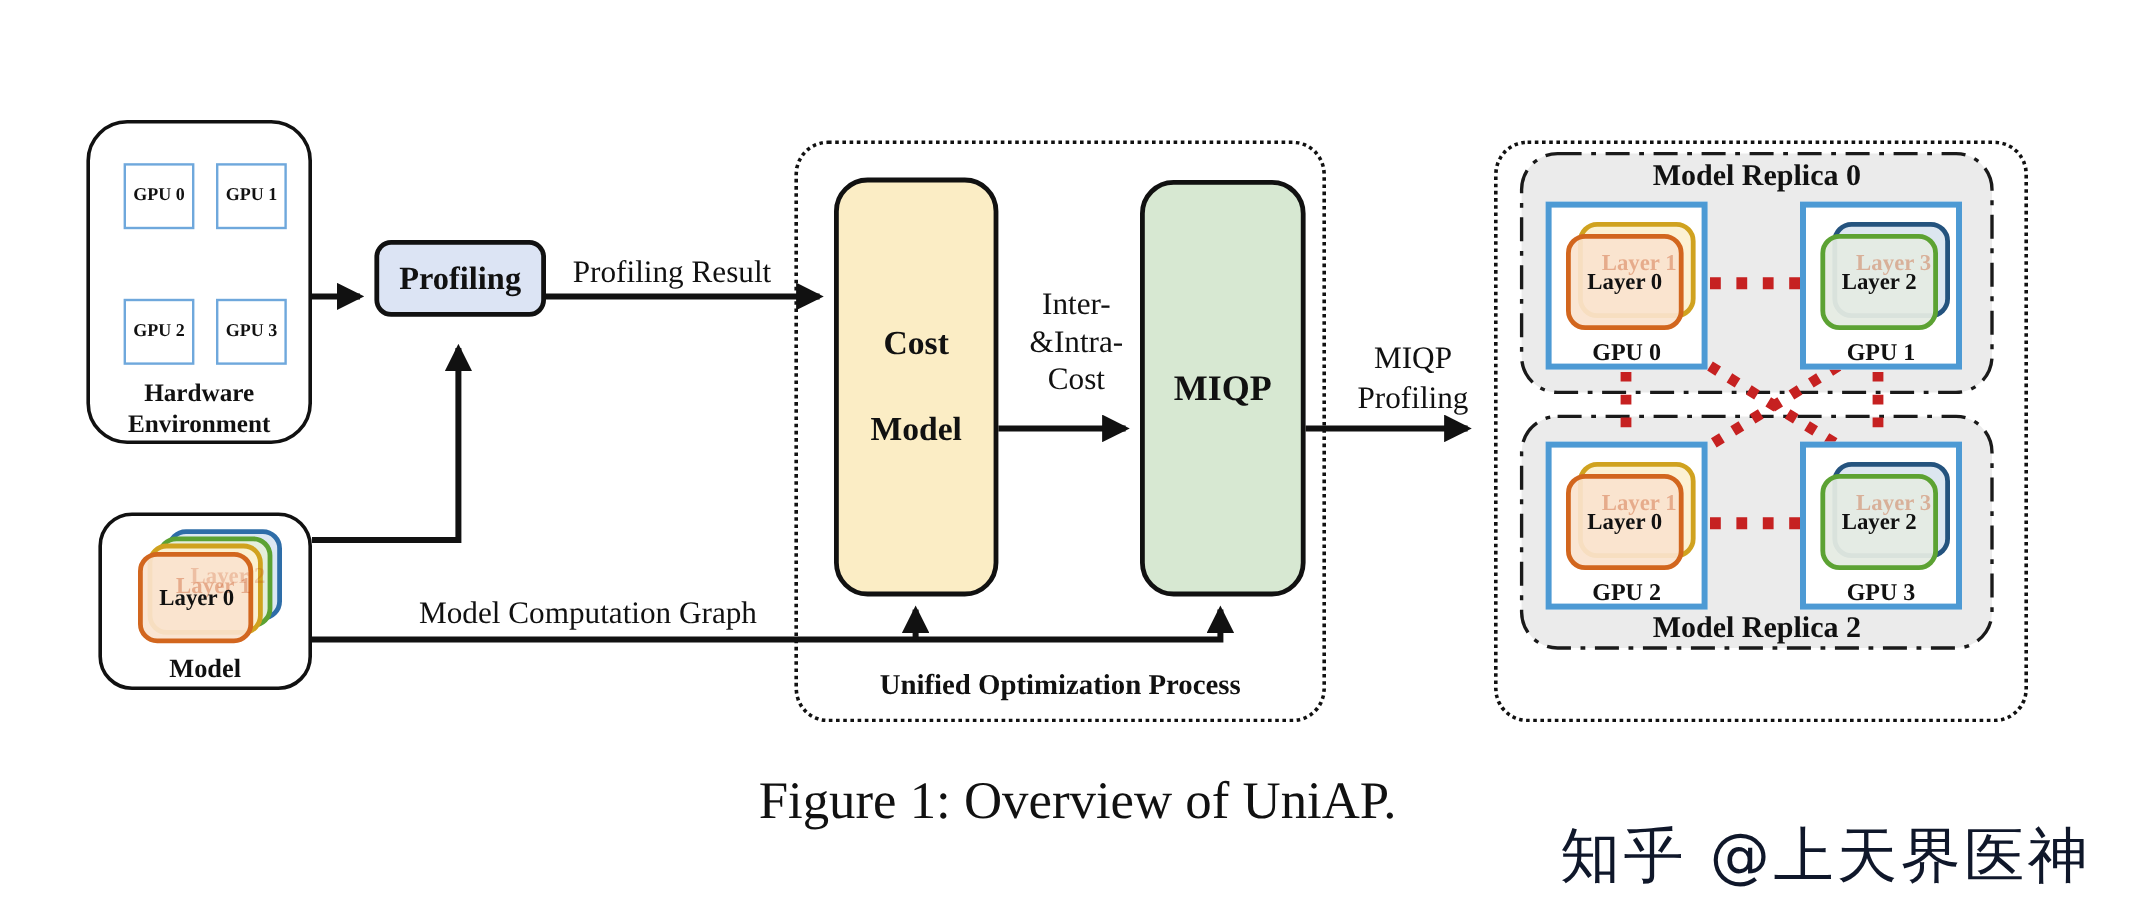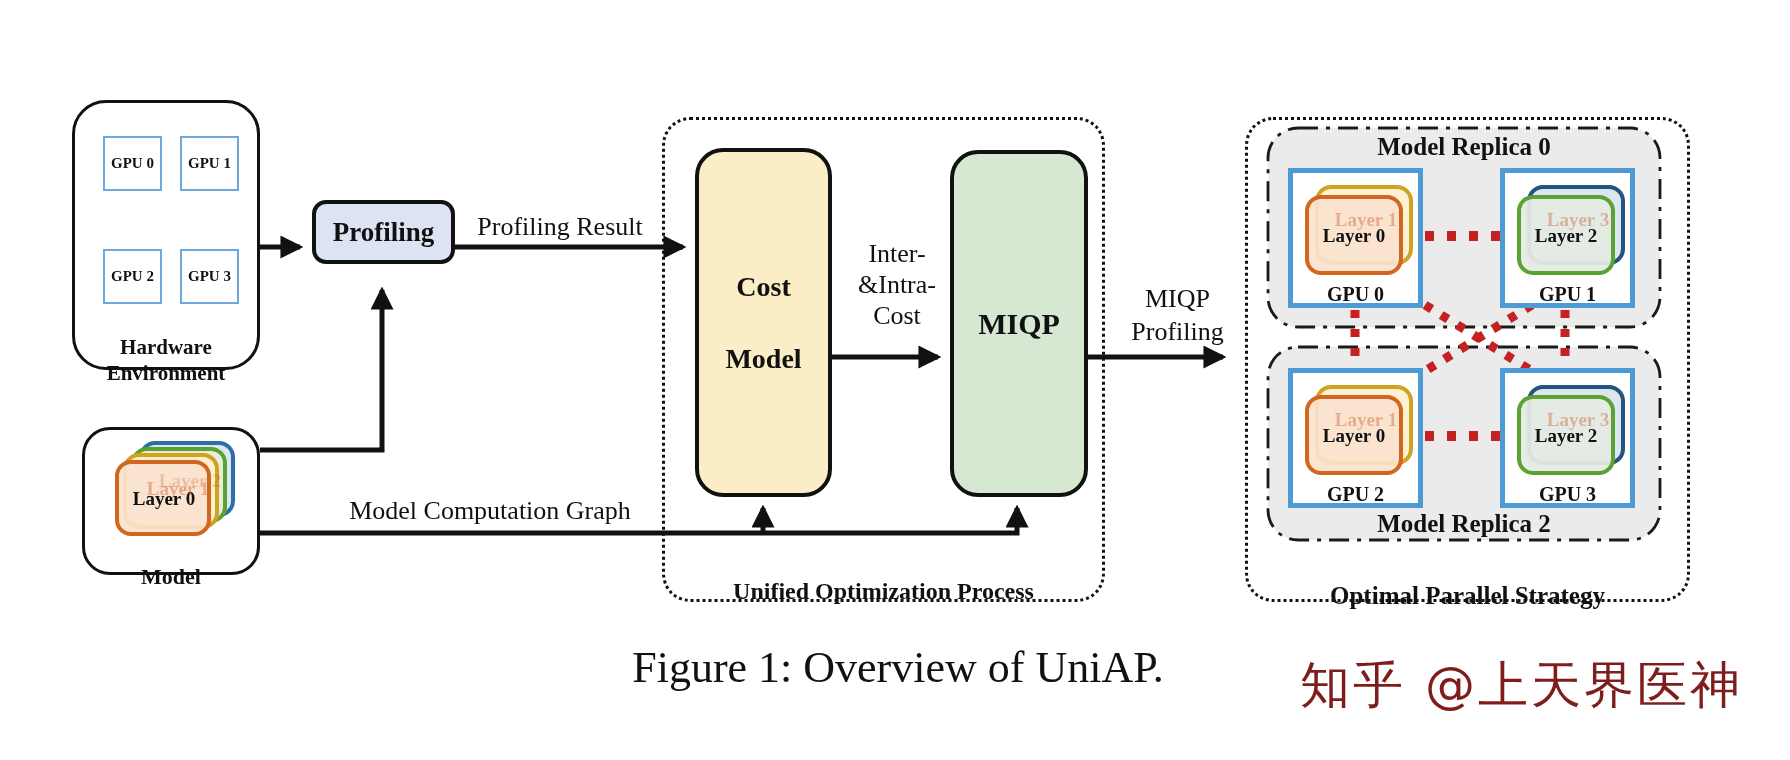--- a/index.html
+++ b/index.html
@@ -14,21 +14,21 @@
 
   svg.wires { position:absolute; left:0; top:0; z-index:1; pointer-events:none; }
 
   
   .round-box { border:3px solid #111; border-radius:34px; background:#fff; z-index:2; }
   .hw-gpu {
     border:2.5px solid #6FA8DC; background:#fff; z-index:3;
     display:flex; align-items:center; justify-content:center;
     font-weight:bold; font-size:15px;
   }
-  .section-label { z-index:3; font-weight:bold; text-align:center; line-height:1.25;margin-top:20px; }
+  .section-label { z-index:3; font-weight:bold; text-align:center; line-height:1.25; }
 
   
   .proc-box { border:4px solid #111; z-index:2; display:flex; flex-direction:column;
               align-items:center; justify-content:center; font-weight:bold; }
   .profiling { background:#DCE4F4; border-radius:14px; font-size:27px; }
   .cost      { background:#FBEDC5; border-radius:28px; font-size:28px; gap:40px; }
   .miqp      { background:#D7E8D2; border-radius:28px; font-size:30px; }
 
   
   .edge-label { z-index:3; font-size:26px; text-align:center; line-height:31px; }
@@ -43,22 +43,22 @@
                 font-size:19px; z-index:4; }
   .ghost { opacity:0.34; color:#c2410c; }
 
   
   .mcard { position:absolute; width:96px; height:76px; border-radius:16px;
            border:4px solid; box-sizing:border-box; }
 
   .replica-title { z-index:3; font-weight:bold; font-size:25px; text-align:center; }
 
   .caption { z-index:3; font-size:44px; text-align:center; }
-  .watermark { z-index:3; font-size:50px; letter-spacing:3px; color:#7f1d1d;
-               font-family:"DejaVu Sans", sans-serif; white-space:nowrap; }
+  .watermark { z-index:3; font-size:50px; letter-spacing:3px; color:#0f172a;
+               font-family:"DejaVu Sans", sans-serif; white-space:nowrap;margin-top:28px; }
 </style>
 </head>
 <body>
 
 <div class="canvas">
 
   <div class="abs dotted-box" style="left:662px; top:117px; width:443px; height:485px;"></div>
   <div class="abs dotted-box" style="left:1245px; top:117px; width:445px; height:485px;"></div>
 
   <svg class="wires" width="1790" height="760" viewBox="0 0 1790 760">
@@ -150,21 +150,20 @@
     <div>Inter-</div>
     <div>&amp;Intra-</div>
     <div>Cost</div>
   </div>
   <div class="abs edge-label" style="left:1105px; top:282px; width:145px; line-height:33px;">
     <div>MIQP</div>
     <div>Profiling</div>
   </div>
 
   <div class="abs section-label" style="left:662px; top:556px; width:443px; font-size:24px;">Unified Optimization Process</div>
-  <div class="abs section-label" style="left:1245px; top:560px; width:445px; font-size:25px;">Optimal Parallel Strategy</div>
 
   <div class="abs replica-title" style="left:1268px; top:133px; width:392px;">Model Replica 0</div>
   <div class="abs replica-title" style="left:1268px; top:510px; width:392px;">Model Replica 2</div>
 
   <div class="abs gpu-box" style="left:1288px; top:168px;">
     <div class="gcard" style="left:22px; top:12px; border-color:#D0A21F; background:#FCF1D2;"></div>
     <div class="gcard" style="left:12px; top:22px; border-color:#D2661E; background:rgba(250,227,206,0.92);"></div>
     <div class="card-label ghost" style="left:24px; top:36px;">Layer 1</div>
     <div class="card-label" style="left:12px; top:52px;">Layer 0</div>
     <div class="gpu-label">GPU 0</div>

